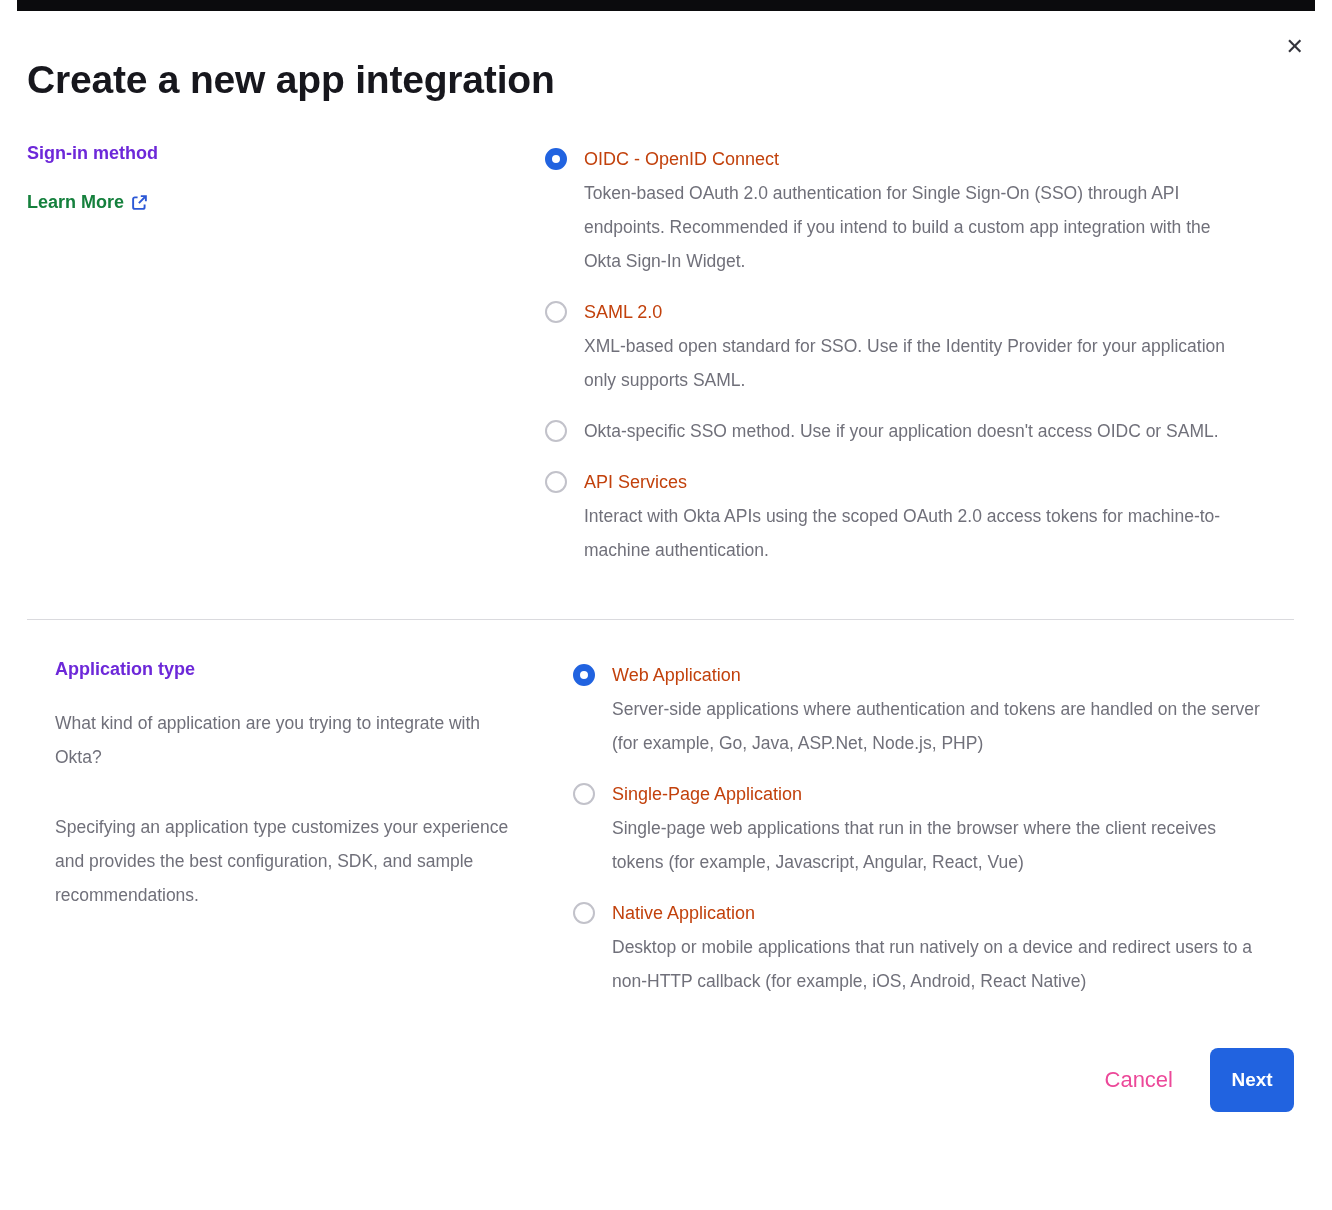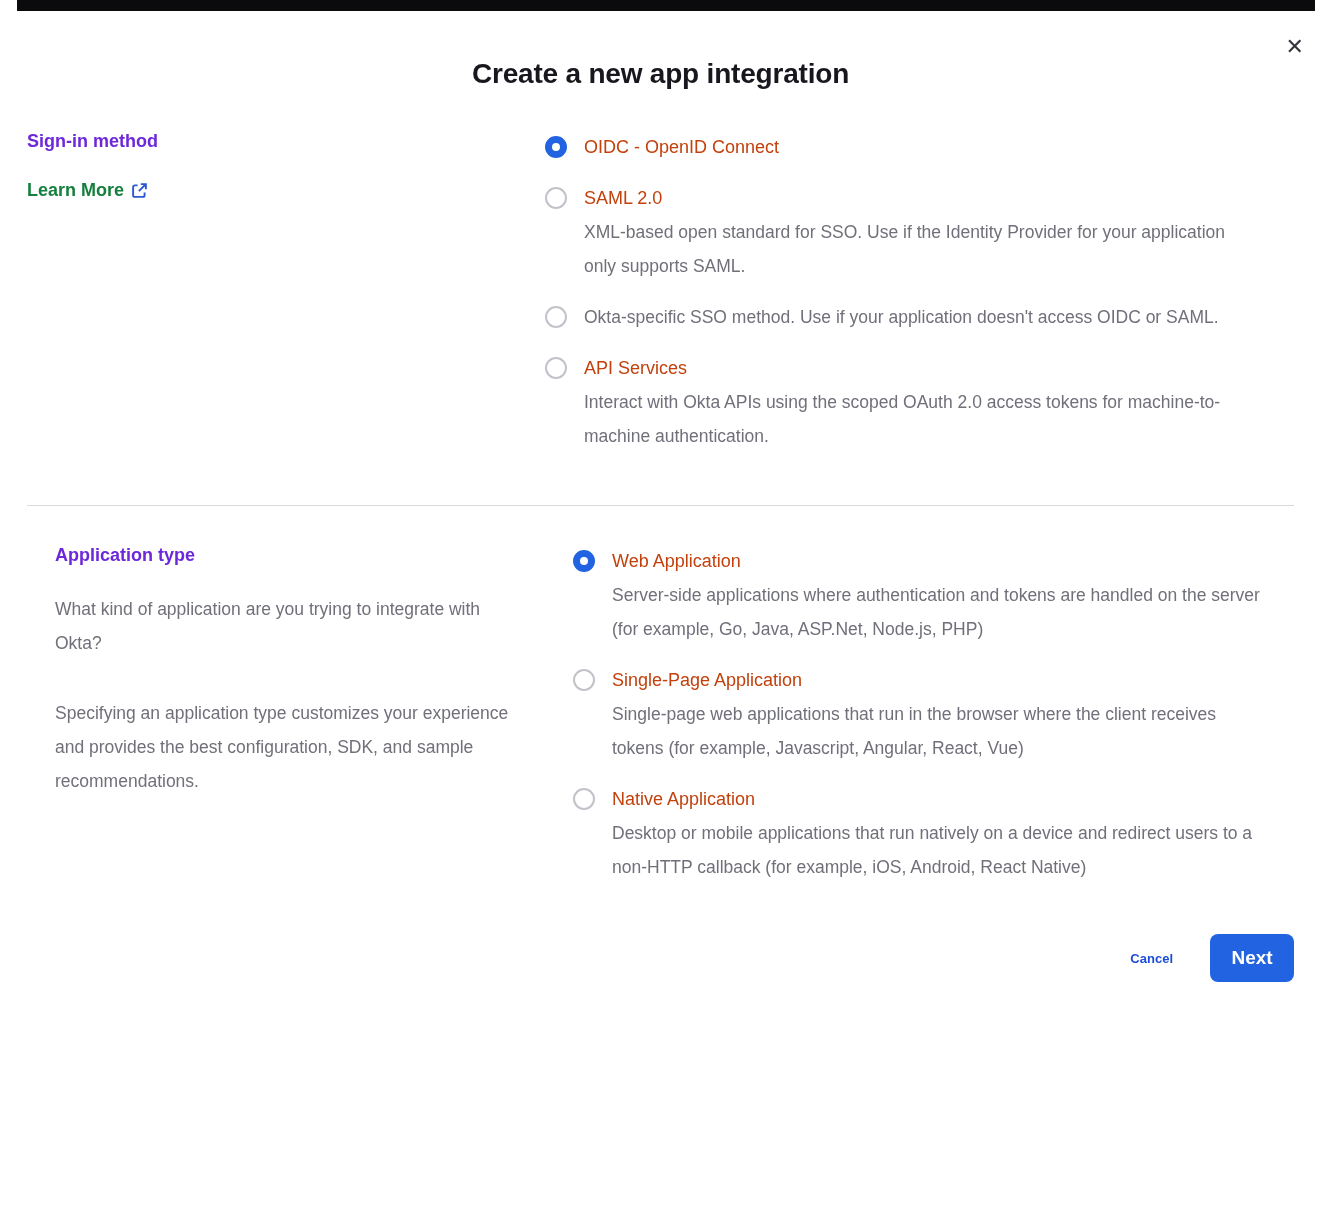--- a/index.html
+++ b/index.html
@@ -15,21 +15,21 @@
     background:#0b0b0d;
   }
   .close-btn{
     position:absolute; top:36px; right:28px;
     background:none; border:none; cursor:pointer;
     font-size:22px; line-height:1; color:#35353d;
     font-family:"Liberation Sans", sans-serif;
   }
   .content{ padding:58px 38px 0 27px; }
   h1.title{
-    font-size:28px; font-weight:700; color:#17171d; letter-spacing:-0.2px;text-align:center;
+    font-size:39px; font-weight:700; color:#17171d; letter-spacing:-0.2px;
   }
   .section{
     display:flex; align-items:flex-start;
   }
   .section-1{ margin-top:40px; }
   .section-2{ margin-top:38px;margin-left:28px; }
   .left-col{ width:518px; flex:0 0 518px; }
   .right-col{ flex:1 1 auto; min-width:0; }
   .sec-label{
     font-size:18px; font-weight:700; color:#6d28d9; line-height:22px;
@@ -62,25 +62,25 @@
     font-size:17.5px; line-height:34px; color:#70707a; max-width:660px;
   }
   .divider{
     border:none; border-top:1px solid #dadade; margin-top:52px;
   }
   .footer{
     display:flex; justify-content:flex-end; align-items:center;
     gap:37px; margin-top:50px; padding-right:0;
   }
   .cancel-link{
-    color:#1d4ed8; font-weight:700; font-size:13px;
+    color:#ec4899; font-weight:400; font-size:22px;
     text-decoration:none; cursor:pointer;
   }
   .next-btn{
-    min-width:84px; height:48px; padding:0 20px;
+    min-width:84px; height:64px; padding:0 20px;
     background:#2163e0; color:#ffffff; border:none; border-radius:8px;
     font-family:"Liberation Sans", sans-serif;
     font-size:19px; font-weight:700; cursor:pointer;
   }
 </style>
 </head>
 <body>
 
 <div class="top-bar"></div>
 
@@ -100,20 +100,21 @@
           <path d="M9.2 2H14v4.8"></path>
           <path d="M13.6 2.4 7.4 8.6"></path>
         </svg>
       </a>
     </div>
     <div class="right-col">
       <div class="option">
         <span class="radio selected"></span>
         <div>
           <div class="opt-label">OIDC - OpenID Connect</div>
+          <div class="opt-desc">Token-based OAuth 2.0 authentication for Single Sign-On (SSO) through API endpoints. Recommended if you intend to build a custom app integration with the Okta Sign-In Widget.</div>
         </div>
       </div>
       <div class="option">
         <span class="radio unselected"></span>
         <div>
           <div class="opt-label">SAML 2.0</div>
           <div class="opt-desc">XML-based open standard for SSO. Use if the Identity Provider for your application only supports SAML.</div>
         </div>
       </div>
       <div class="option">

